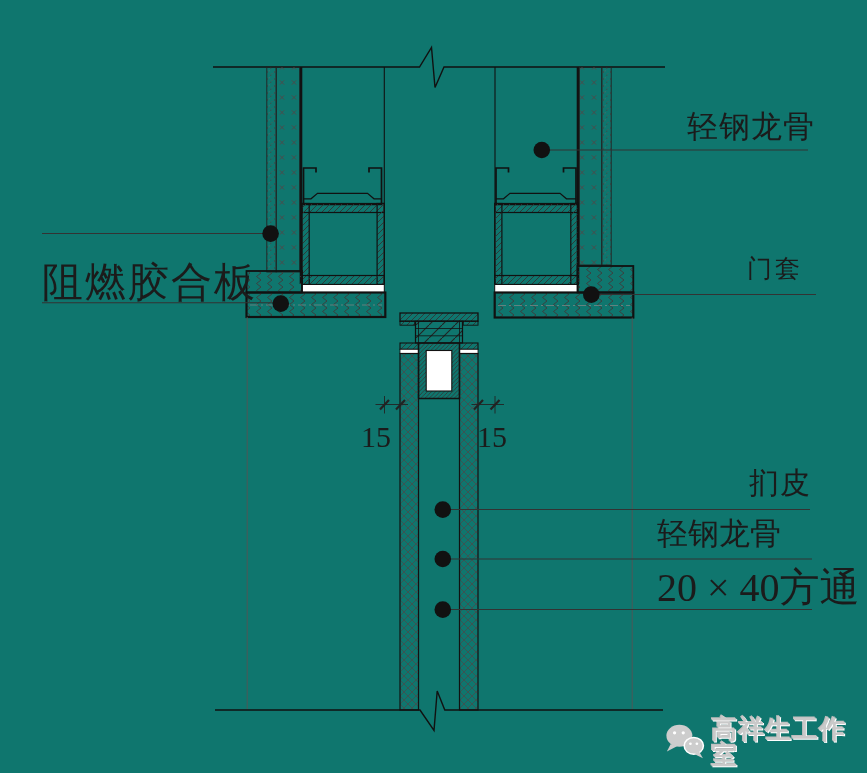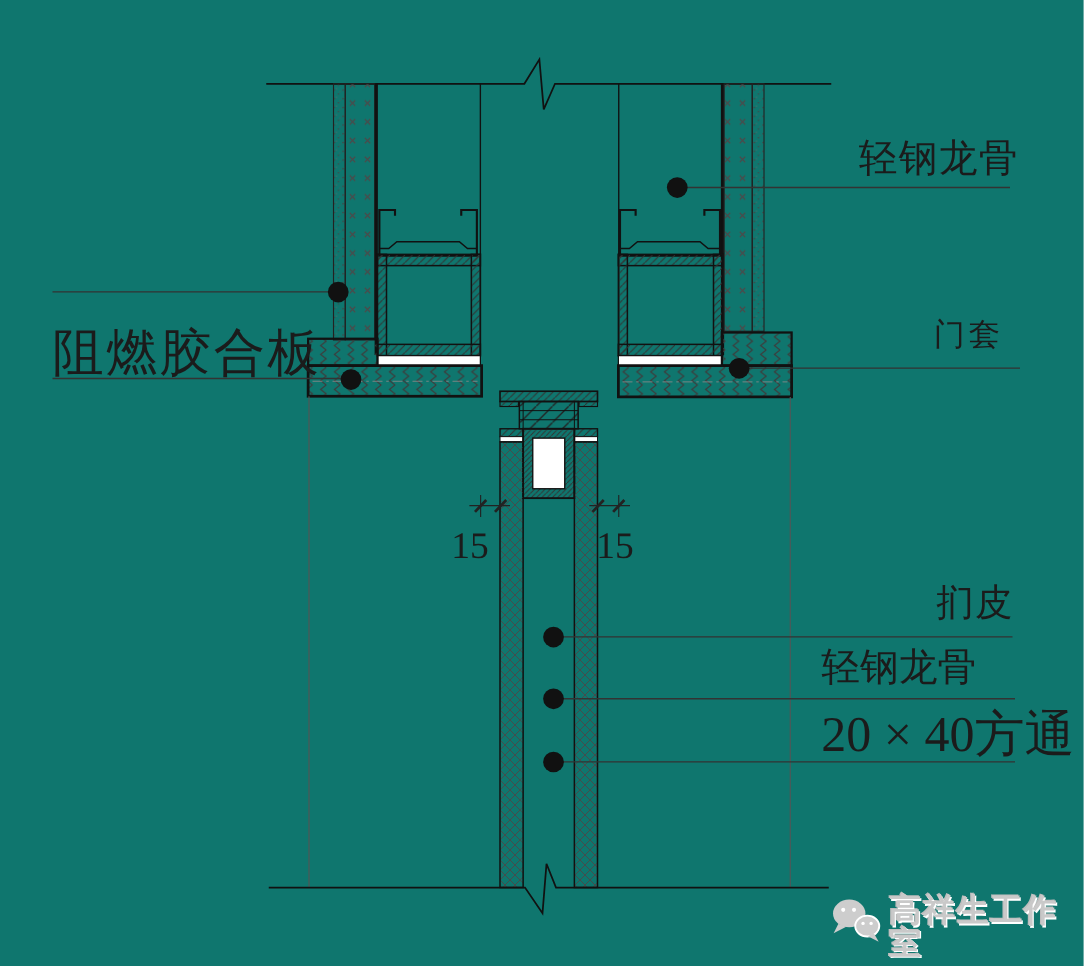--- a/index.html
+++ b/index.html
@@ -3,21 +3,21 @@
 <meta charset="utf-8">
 <style>
   html,body{margin:0;padding:0;background:#fff;}
   .canvas{position:relative;width:867px;height:773px;background:#0f766e;overflow:hidden;
           font-family:"Liberation Serif","DejaVu Serif",serif;}
   .canvas svg.draw{position:absolute;left:0;top:0;}
   .lbl{position:absolute;color:#1b1b1b;white-space:nowrap;line-height:1;
        font-family:"Liberation Serif","DejaVu Serif",serif;}
   .dim{position:absolute;color:#1b1b1b;white-space:nowrap;line-height:1;width:32px;text-align:left;
        font-family:"Liberation Serif","DejaVu Serif",serif;}
-  .watermark{position:absolute;left:664px;top:716px;display:flex;align-items:flex-start;gap:5px;}
+  .watermark{position:absolute;left:664px;top:716px;display:flex;align-items:center;gap:5px;}
   .watermark .wm-text{font-family:"DejaVu Sans","Liberation Sans",sans-serif;font-weight:bold;
        font-size:26px;letter-spacing:1px;color:#c9c9c9;line-height:1;
        text-shadow:1px 1px 0 #ffffff,-1px -1px 0 #bdbdbd;}
 </style>
 </head>
 <body>
 
 <div class="canvas">
 
 <svg class="draw" width="867" height="773" viewBox="0 0 867 773">

